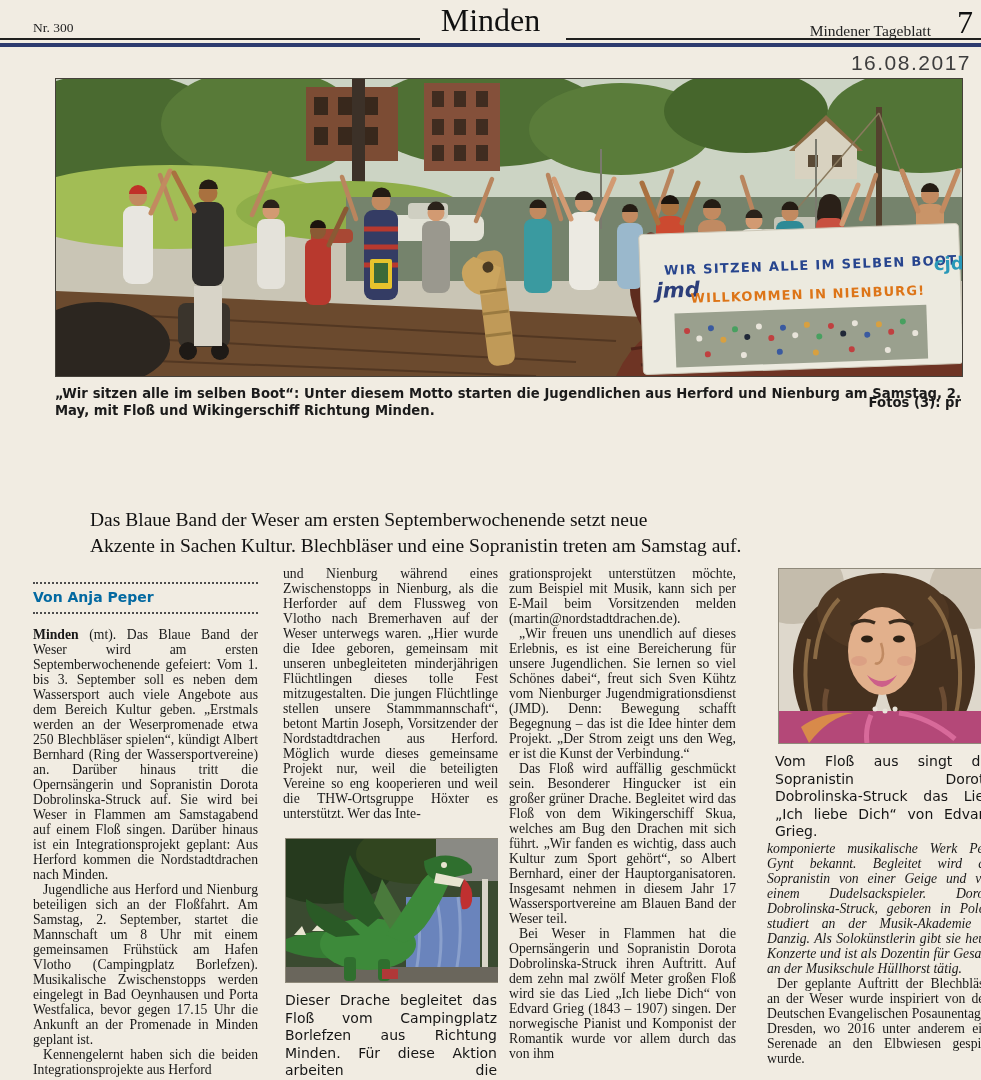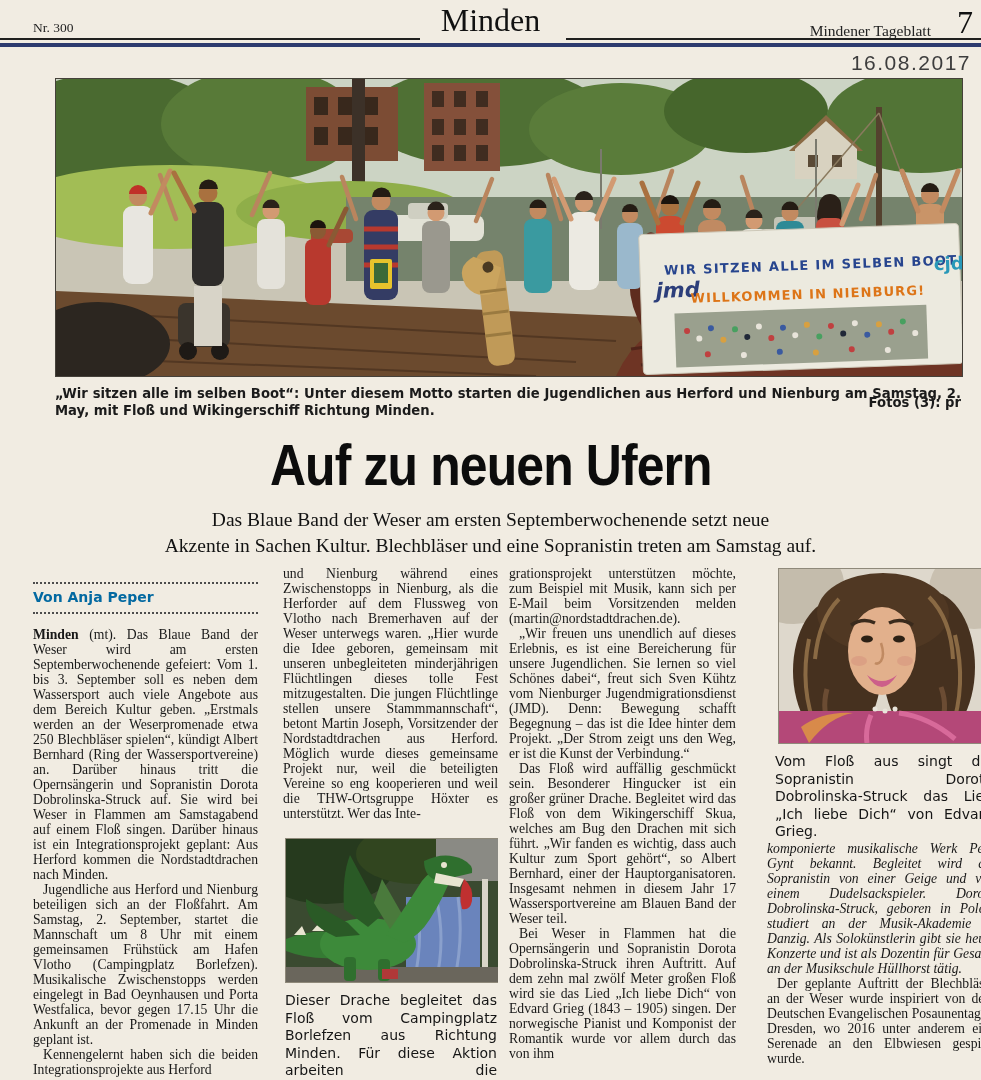--- a/index.html
+++ b/index.html
@@ -20,21 +20,21 @@
   
   .photo-frame{position:absolute;left:55px;top:78px;width:906px;height:297px;
                border:1px solid #45413a;background:#c9c5b5;overflow:hidden;}
   .main-caption{position:absolute;left:55px;top:385px;width:906px;
                 font:700 13.2px/17px "DejaVu Sans",sans-serif;color:#1b1b1b;text-align:justify;}
   .main-caption .credit{position:absolute;right:0;bottom:8px;font-weight:700;}
   
   .headline{position:absolute;top:436px;left:0;width:981px;text-align:center;}
   .headline span{display:inline-block;transform:scaleX(.86);transform-origin:center;
                  font:700 58px/1 "Liberation Sans",sans-serif;letter-spacing:-1px;color:#0c0c0c;}
-  .subhead{position:absolute;top:507px;left:90px;width:801px;text-align:center;
+  .subhead{position:absolute;top:507px;left:90px;width:801px;
            font:400 19.5px/26px "Liberation Serif",serif;color:#121212;}
   
   .col{position:absolute;top:566px;font:13.7px/15px "Liberation Serif",serif;
        text-align:justify;color:#181818;}
   #col1{left:33px;width:225px;height:514px;overflow:hidden;}
   #col2{left:271px;width:227px;height:514px;overflow:hidden;}
   #col3{left:509px;width:227px;height:514px;overflow:hidden;}
   #col4{left:747px;width:228px;height:514px;overflow:hidden;margin-left:20px;}
   .col p{margin:0;}
   .indent{text-indent:10px;}
@@ -296,23 +296,20 @@
         </g>
       </g>
     </svg>
   </div>
 
   <div class="main-caption">
     <span>„Wir sitzen alle im selben Boot“: Unter diesem Motto starten die Jugendlichen aus Herford und Nienburg am Samstag, 2. May, mit Floß und Wikingerschiff Richtung Minden.</span>
     <span class="credit">Fotos (3): pr</span>
   </div>
 
-  <div class="headline">
-    <span>Auf zu neuen Ufern</span>
-  </div>
   <div class="subhead">
     <div>Das Blaue Band der Weser am ersten Septemberwochenende setzt neue</div>
     <div>Akzente in Sachen Kultur. Blechbläser und eine Sopranistin treten am Samstag auf.</div>
   </div>
 
   <div class="col" id="col1">
     <div class="byline-box">Von Anja Peper</div>
     <p><b>Minden</b><span> (mt). Das Blaue Band der Weser wird am ersten Septemberwochenende gefeiert: Vom 1. bis 3. September soll es neben dem Wassersport auch viele Angebote aus dem Bereich Kultur geben. „Erstmals werden an der Weserpromenade etwa 250 Blechbläser spielen“, kündigt Albert Bernhard (Ring der Wassersportvereine) an. Darüber hinaus tritt die Opernsängerin und Sopranistin Dorota Dobrolinska-Struck auf. Sie wird bei Weser in Flammen am Samstagabend auf einem Floß singen. Darüber hinaus ist ein Integrationsprojekt geplant: Aus Herford kommen die Nordstadtdrachen nach Minden.</span></p>
     <p class="indent">Jugendliche aus Herford und Nienburg beteiligen sich an der Floßfahrt. Am Samstag, 2. September, startet die Mannschaft um 8 Uhr mit einem gemeinsamen Frühstück am Hafen Vlotho (Campingplatz Borlefzen). Musikalische Zwischenstopps werden eingelegt in Bad Oeynhausen und Porta Westfalica, bevor gegen 17.15 Uhr die Ankunft an der Promenade in Minden geplant ist.</p>
     <p class="indent">Kennengelernt haben sich die beiden Integrationsprojekte aus Herford</p>
@@ -350,21 +347,21 @@
         </g>
       </svg>
     </div>
     <p class="side-caption" id="dragon-cap">Dieser Drache begleitet das Floß vom Campingplatz Borlefzen aus Richtung Minden. Für diese Aktion arbeiten die Integrationsprojekte aus Herford und Nienburg zusammen.</p>
   </div>
 
   <div class="col" id="col3">
     <p>grationsprojekt unterstützen möchte, zum Beispiel mit Musik, kann sich per E-Mail beim Vorsitzenden melden (martin@nordstadtdrachen.de).</p>
     <p class="indent">„Wir freuen uns unendlich auf dieses Erlebnis, es ist eine Bereicherung für unsere Jugendlichen. Sie lernen so viel Schönes dabei“, freut sich Sven Kühtz vom Nienburger Jugendmigrationsdienst (JMD). Denn: Bewegung schafft Begegnung – das ist die Idee hinter dem Projekt. „Der Strom zeigt uns den Weg, er ist die Kunst der Verbindung.“</p>
     <p class="indent">Das Floß wird auffällig geschmückt sein. Besonderer Hingucker ist ein großer grüner Drache. Begleitet wird das Floß von dem Wikingerschiff Skua, welches am Bug den Drachen mit sich führt. „Wir fanden es wichtig, dass auch Kultur zum Sport gehört“, so Albert Bernhard, einer der Hauptorganisatoren. Insgesamt nehmen in diesem Jahr 17 Wassersportvereine am Blauen Band der Weser teil.</p>
-    <p class="indent">Bei Weser in Flammen hat die Opernsängerin und Sopranistin Dorota Dobrolinska-Struck ihren Auftritt. Auf dem zehn mal zwölf Meter großen Floß wird sie das Lied „Ich liebe Dich“ von Edvard Grieg (1843 – 1905) singen. Der norwegische Pianist und Komponist der Romantik wurde vor allem durch das von ihm</p>
+    <p class="indent">Bei Weser in Flammen hat die Opernsängerin und Sopranistin Dorota Dobrolinska-Struck ihren Auftritt. Auf dem zehn mal zwölf Meter großen Floß wird sie das Lied „Ich liebe Dich“ von Edvard Grieg (1843 – 1907) singen. Der norwegische Pianist und Komponist der Romantik wurde vor allem durch das von ihm</p>
   </div>
 
   <div class="col" id="col4">
     <div class="inline-img" id="portrait-wrap">
       <svg width="206" height="174" viewBox="0 0 206 174">
         <rect width="206" height="174" fill="#ded8cc"></rect>
         <ellipse cx="15" cy="15" rx="50" ry="40" fill="#c4bcac"></ellipse>
         <ellipse cx="195" cy="20" rx="45" ry="40" fill="#c9c0b0"></ellipse>
         <g>
           <ellipse cx="58" cy="102" rx="44" ry="72" fill="#46311f"></ellipse>

